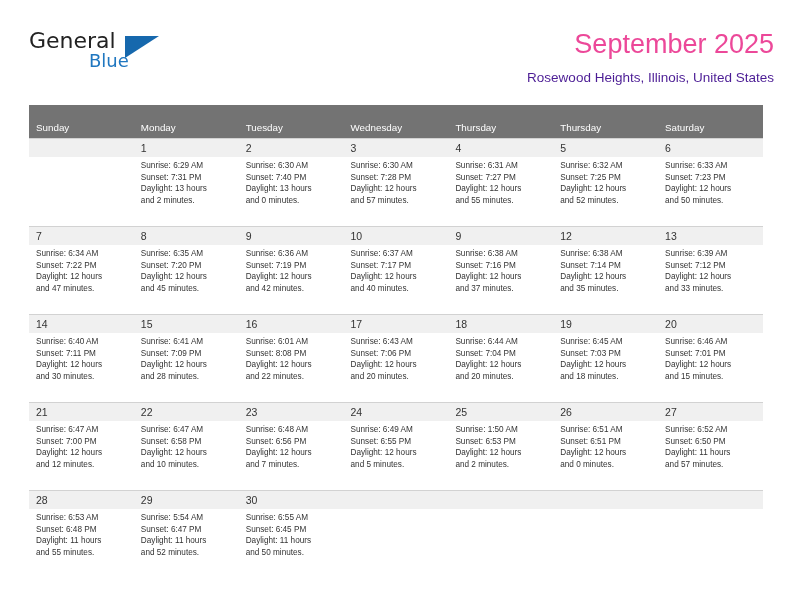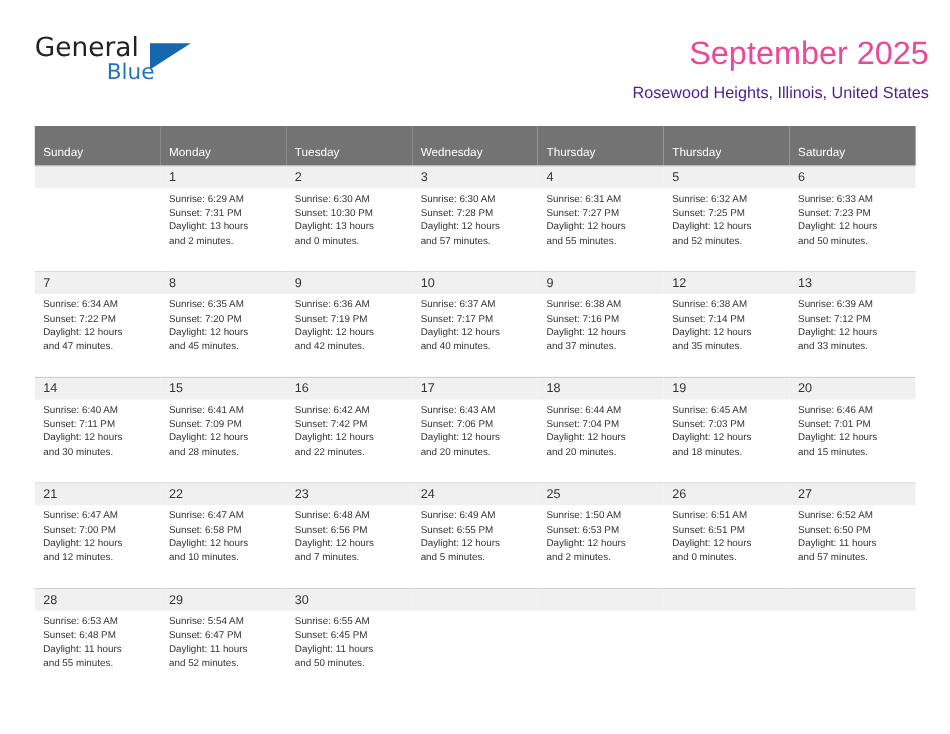--- a/index.html
+++ b/index.html
@@ -194,21 +194,21 @@
                 <div>Daylight: 13 hours</div>
                 <div>and 2 minutes.</div>
               </div>
             </div>
           </td>
           <td>
             <div class="cell-inner">
               <span class="daynum">2</span>
               <div class="details">
                 <div>Sunrise: 6:30 AM</div>
-                <div>Sunset: 10:30 PM</div>
+                <div>Sunset: 7:40 PM</div>
                 <div>Daylight: 13 hours</div>
                 <div>and 0 minutes.</div>
               </div>
             </div>
           </td>
           <td>
             <div class="cell-inner">
               <span class="daynum">3</span>
               <div class="details">
                 <div>Sunrise: 6:30 AM</div>
@@ -351,22 +351,22 @@
                 <div>Sunset: 7:09 PM</div>
                 <div>Daylight: 12 hours</div>
                 <div>and 28 minutes.</div>
               </div>
             </div>
           </td>
           <td>
             <div class="cell-inner">
               <span class="daynum">16</span>
               <div class="details">
-                <div>Sunrise: 6:42 AM</div>
-                <div>Sunset: 7:42 PM</div>
+                <div>Sunrise: 6:01 AM</div>
+                <div>Sunset: 8:08 PM</div>
                 <div>Daylight: 12 hours</div>
                 <div>and 22 minutes.</div>
               </div>
             </div>
           </td>
           <td>
             <div class="cell-inner">
               <span class="daynum">17</span>
               <div class="details">
                 <div>Sunrise: 6:43 AM</div>

